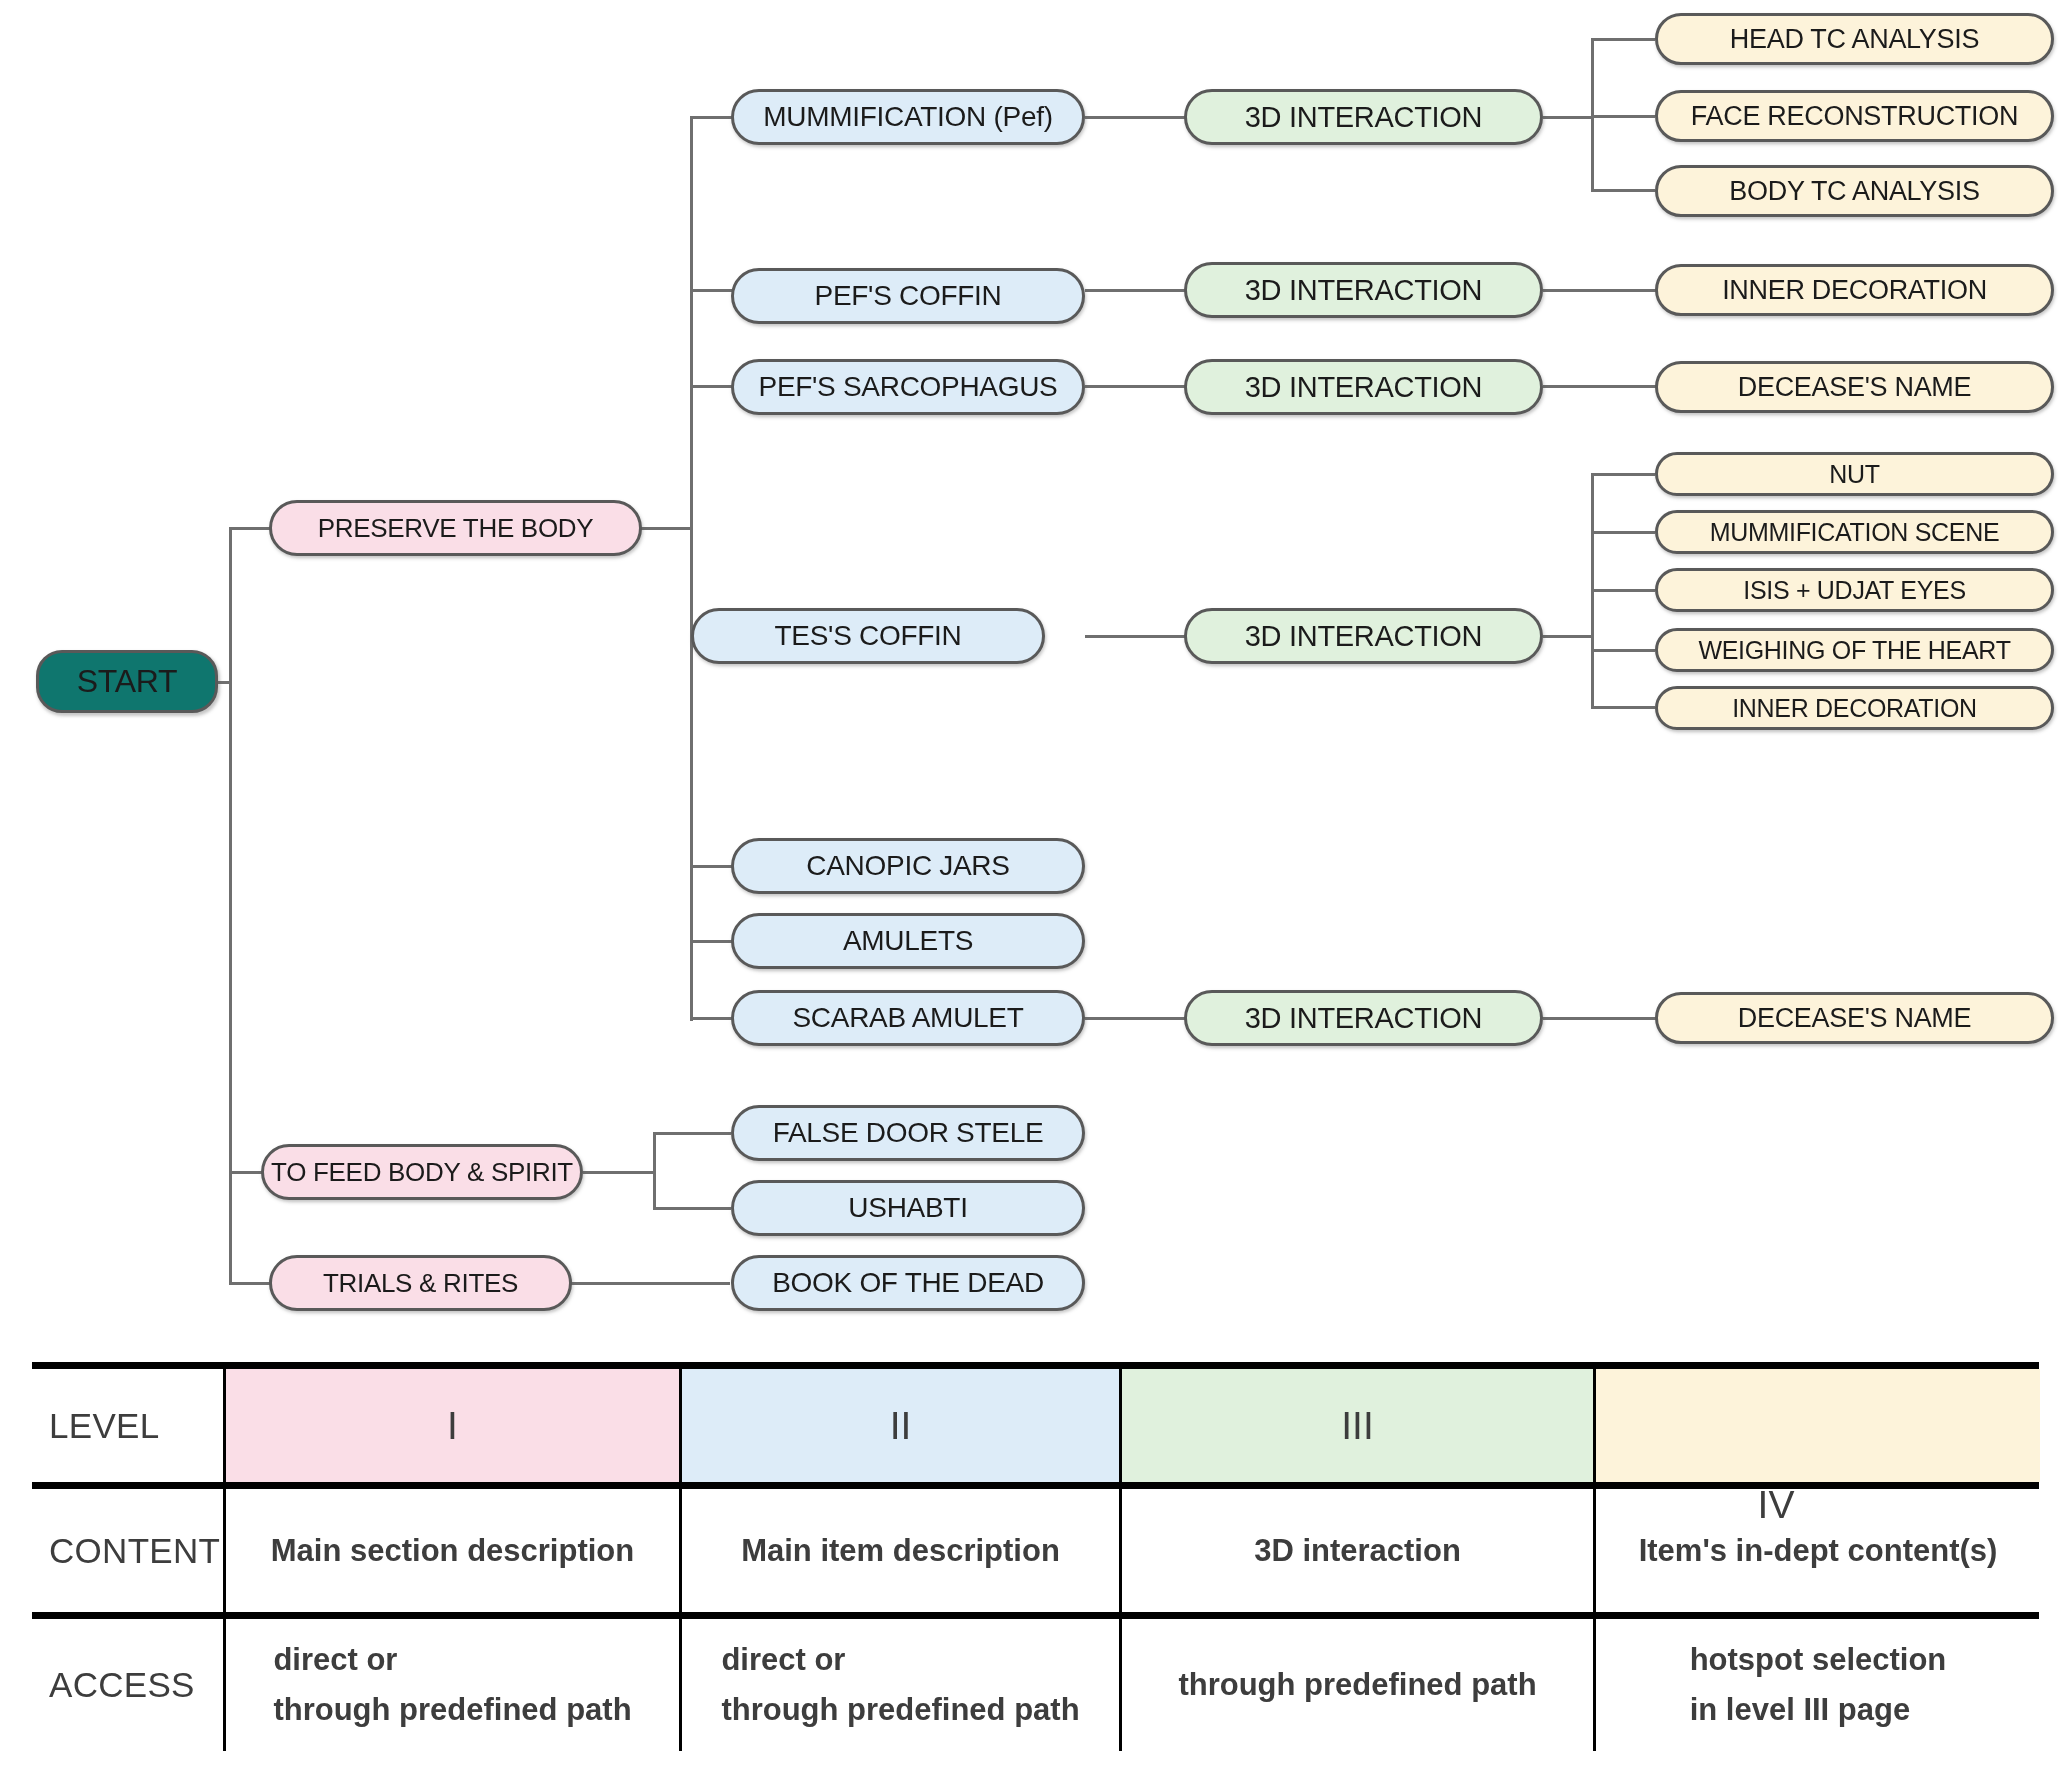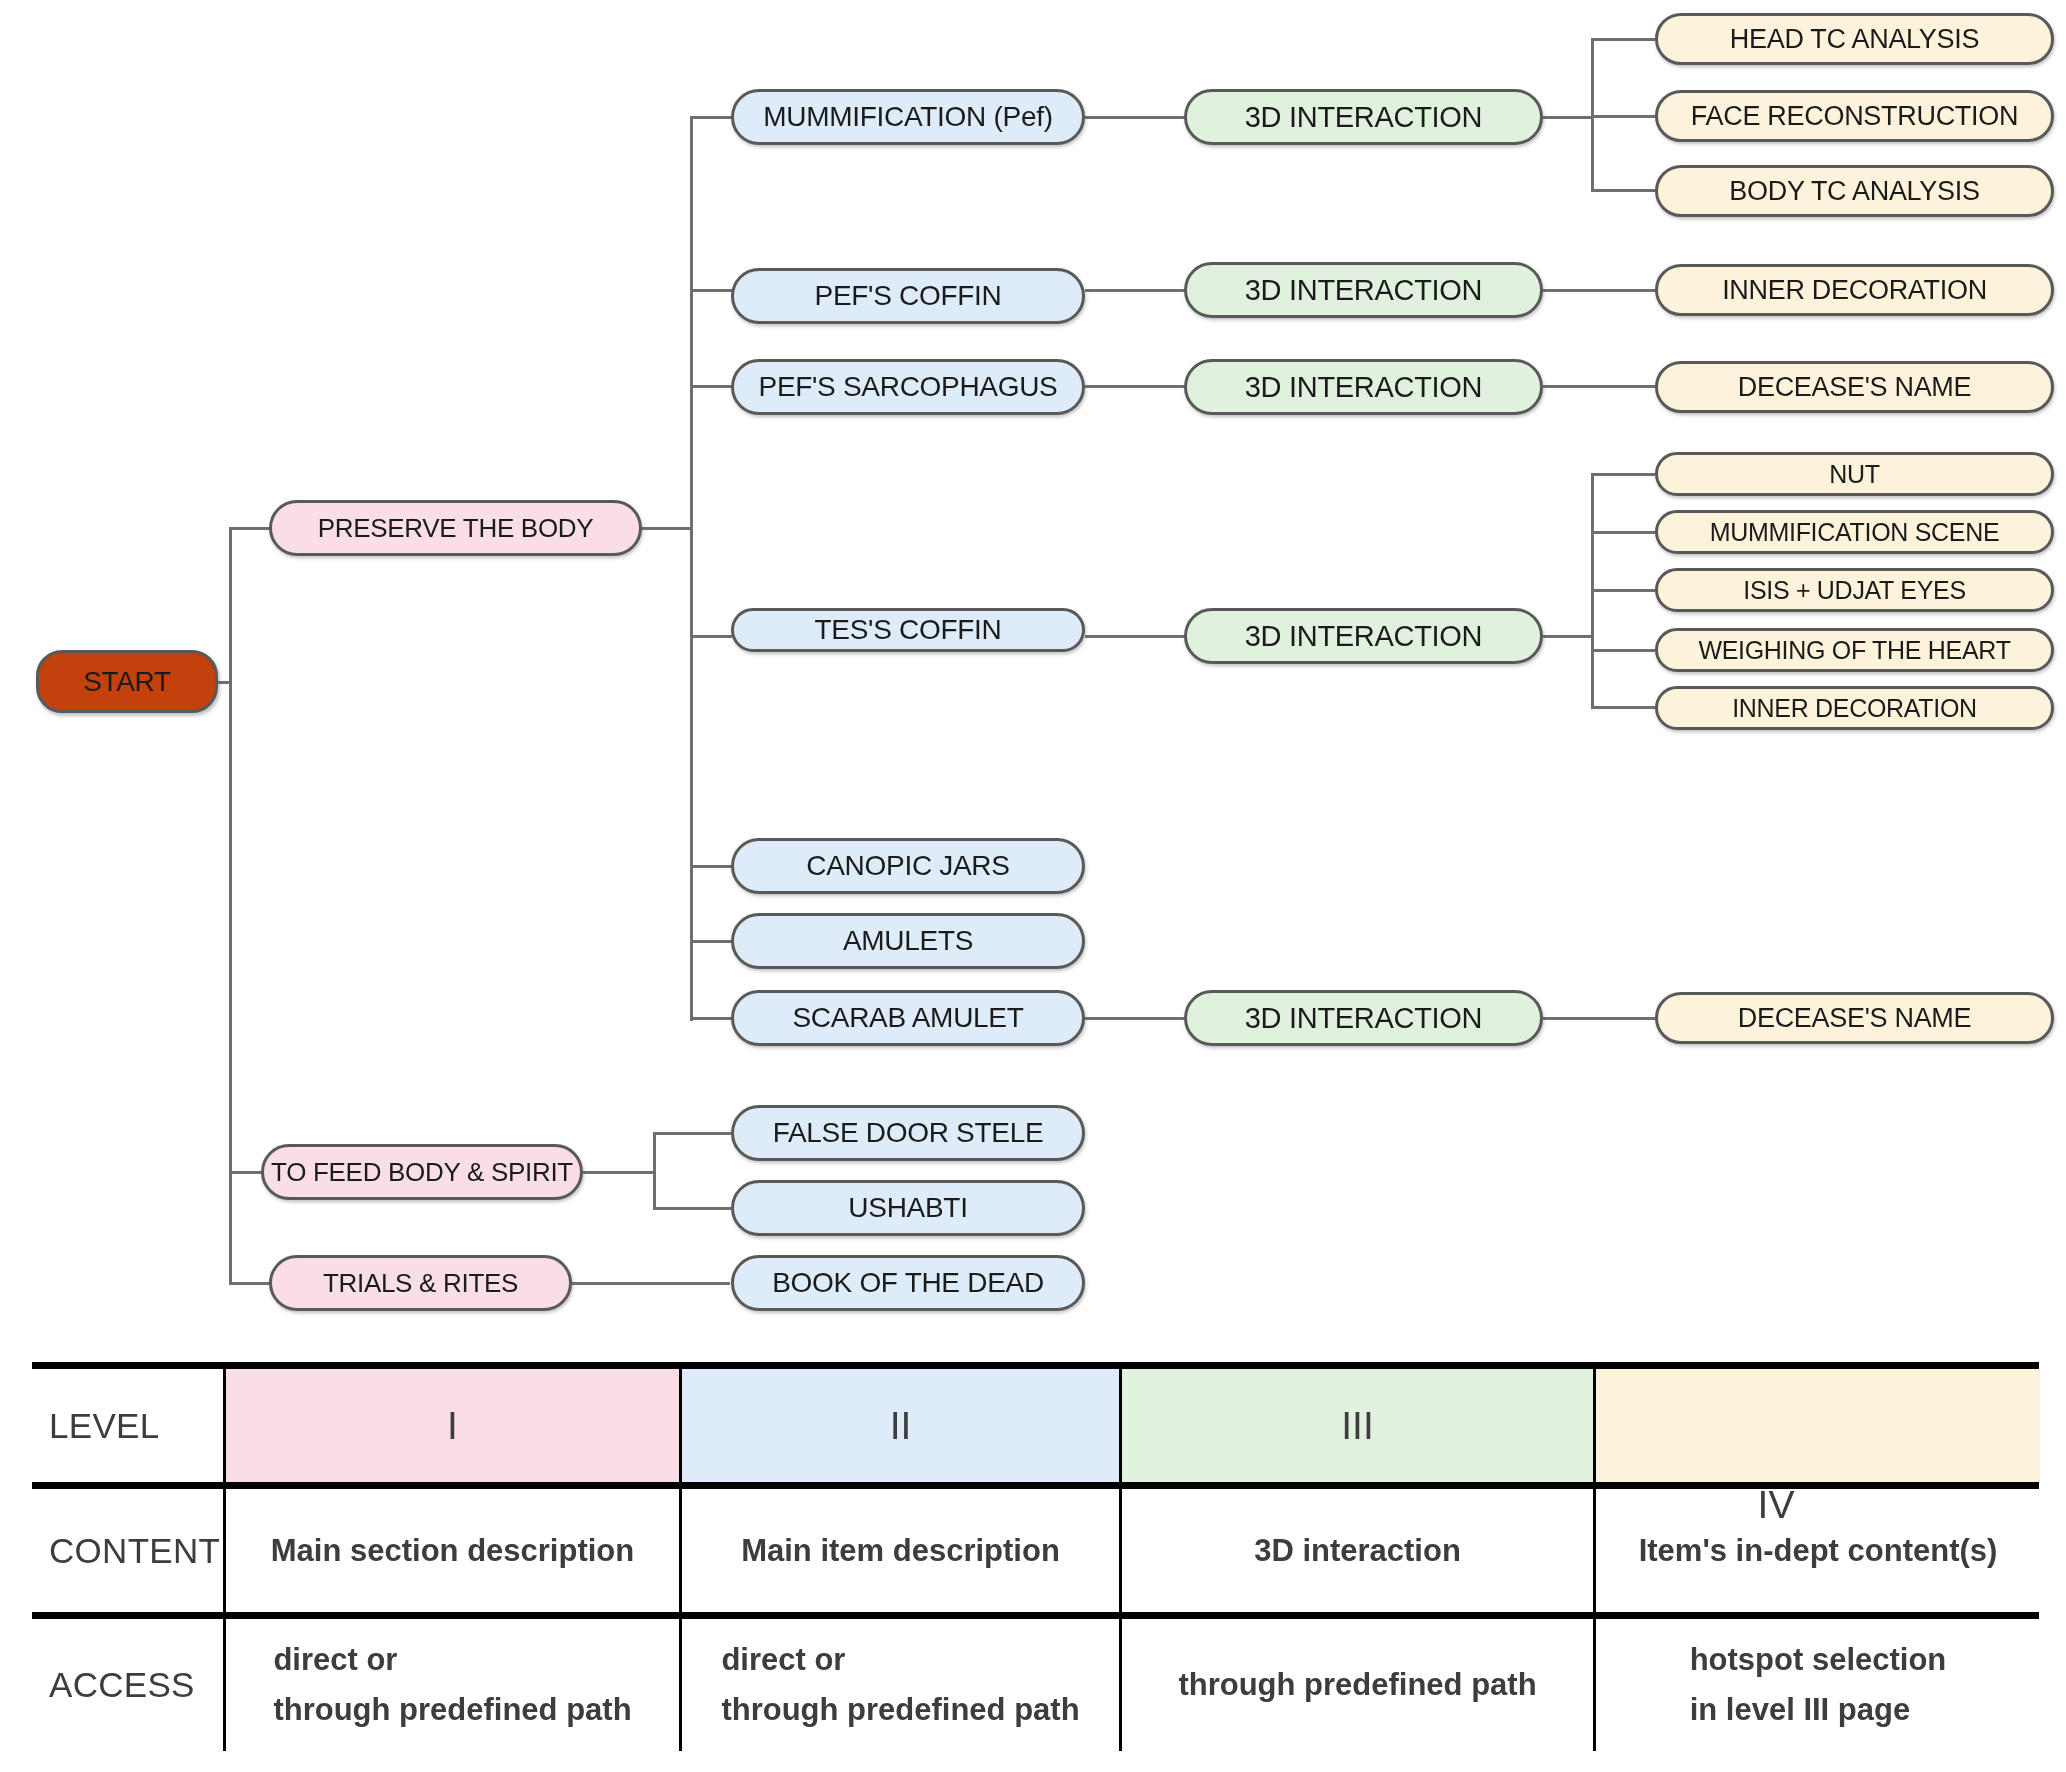--- a/index.html
+++ b/index.html
@@ -17,21 +17,21 @@
     text-align:center;
     box-sizing:border-box;
     border:3.4px solid var(--node_border,#595959);
     border-radius:28px;
     color:var(--text,#1b1b1b);
     letter-spacing:-0.3px;
     box-shadow:1.1px 2.2px 3.4px rgba(90,90,90,0.35);
     white-space:nowrap;
     z-index:2;
   }
-  .n-white{background:#c2410c;font-size:28px;border-radius:26px;}
+  .n-white{background:#0f766e;font-size:32px;border-radius:26px;}
   .n-pink{background:var(--level1,#fadee7);font-size:26px;}
   .n-blue{background:var(--level2,#ddecf8);font-size:28px;}
   .n-green{background:var(--level3,#e0f1dd);font-size:29px;}
   .n-cream{background:var(--level4,#fdf3da);font-size:27px;border-radius:26px;}
   .n-cream-sm{background:var(--level4,#fdf3da);font-size:25px;border-radius:22px;}
   
   .ln{position:absolute;background:var(--connector,#6f6f6f);z-index:1;}
   
   .tline{position:absolute;background:var(--table_border,#000000);z-index:3;}
   .tfill{position:absolute;z-index:1;}
@@ -103,21 +103,21 @@
 
   <div class="node n-white" style="left:36px;top:650px;width:182px;height:63px">START</div>
 
   <div class="node n-pink" style="left:269px;top:500px;width:373px;height:56px">PRESERVE THE BODY</div>
   <div class="node n-pink" style="left:261px;top:1144px;width:322px;height:56px">TO FEED BODY &amp; SPIRIT</div>
   <div class="node n-pink" style="left:269px;top:1255px;width:303px;height:56px">TRIALS &amp; RITES</div>
 
   <div class="node n-blue" style="left:731px;top:89px;width:354px;height:56px">MUMMIFICATION (Pef)</div>
   <div class="node n-blue" style="left:731px;top:268px;width:354px;height:56px">PEF'S COFFIN</div>
   <div class="node n-blue" style="left:731px;top:359px;width:354px;height:56px">PEF'S SARCOPHAGUS</div>
-  <div class="node n-blue" style="left:731px;top:608px;width:354px;height:44px">TES'S COFFIN</div>
+  <div class="node n-blue" style="left:691px;top:608px;width:354px;height:56px">TES'S COFFIN</div>
   <div class="node n-blue" style="left:731px;top:838px;width:354px;height:56px">CANOPIC JARS</div>
   <div class="node n-blue" style="left:731px;top:913px;width:354px;height:56px">AMULETS</div>
   <div class="node n-blue" style="left:731px;top:990px;width:354px;height:56px">SCARAB AMULET</div>
   <div class="node n-blue" style="left:731px;top:1105px;width:354px;height:56px">FALSE DOOR STELE</div>
   <div class="node n-blue" style="left:731px;top:1180px;width:354px;height:56px">USHABTI</div>
   <div class="node n-blue" style="left:731px;top:1255px;width:354px;height:56px">BOOK OF THE DEAD</div>
 
   <div class="node n-green" style="left:1184px;top:89px;width:359px;height:56px">3D INTERACTION</div>
   <div class="node n-green" style="left:1184px;top:262px;width:359px;height:56px">3D INTERACTION</div>
   <div class="node n-green" style="left:1184px;top:359px;width:359px;height:56px">3D INTERACTION</div>

